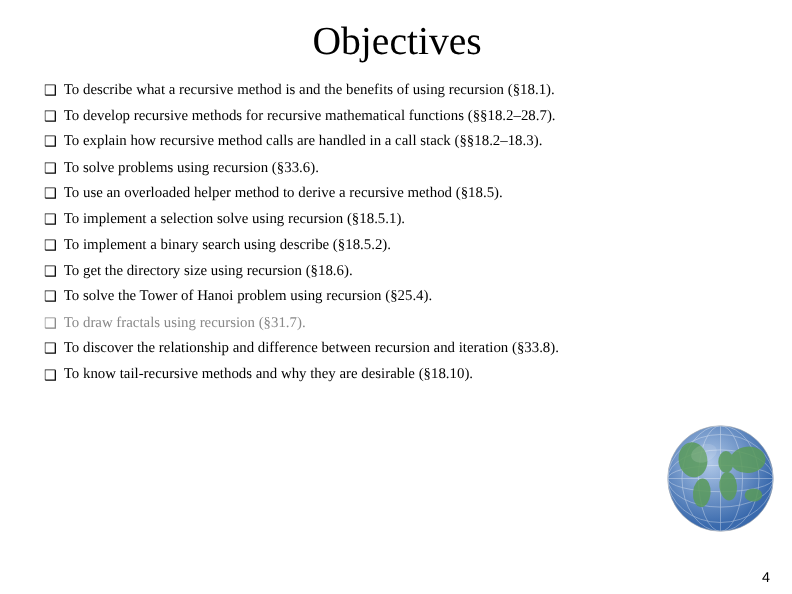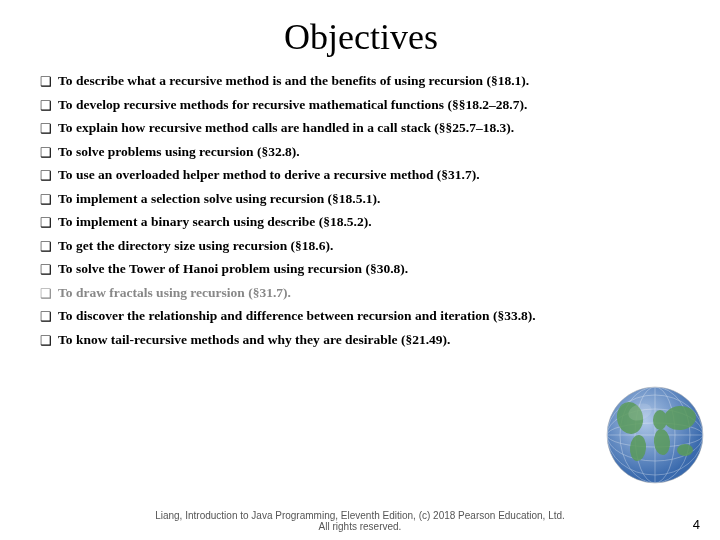--- a/index.html
+++ b/index.html
@@ -44,21 +44,20 @@
     .objectives-list li.grayed {
       color: #888;
     }
     .bullet {
       min-width: 18px;
       font-size: 13px;
       margin-top: 1px;
     }
     .item-text {
       flex: 1;
-      font-weight: bold;
     }
     .globe-container {
       position: absolute;
       bottom: 50px;
       right: 10px;
       width: 110px;
       height: 110px;
     }
     
     .globe-svg {
@@ -95,57 +94,57 @@
   <li>
         <span class="bullet">❑</span>
         <span class="item-text">To describe what a recursive method is and the benefits of using recursion (§18.1).</span>
       </li>
       <li>
         <span class="bullet">❑</span>
         <span class="item-text">To develop recursive methods for recursive mathematical functions (§§18.2–28.7).</span>
       </li>
       <li>
         <span class="bullet">❑</span>
-        <span class="item-text">To explain how recursive method calls are handled in a call stack (§§25.7–18.3).</span>
+        <span class="item-text">To explain how recursive method calls are handled in a call stack (§§18.2–18.3).</span>
       </li>
       <li>
         <span class="bullet">❑</span>
-        <span class="item-text">To solve problems using recursion (§32.8).</span>
+        <span class="item-text">To solve problems using recursion (§33.6).</span>
       </li>
       <li>
         <span class="bullet">❑</span>
-        <span class="item-text">To use an overloaded helper method to derive a recursive method (§31.7).</span>
+        <span class="item-text">To use an overloaded helper method to derive a recursive method (§18.5).</span>
       </li>
       <li>
         <span class="bullet">❑</span>
         <span class="item-text">To implement a selection solve using recursion (§18.5.1).</span>
       </li>
       <li>
         <span class="bullet">❑</span>
         <span class="item-text">To implement a binary search using describe (§18.5.2).</span>
       </li>
       <li>
         <span class="bullet">❑</span>
         <span class="item-text">To get the directory size using recursion (§18.6).</span>
       </li>
       <li>
         <span class="bullet">❑</span>
-        <span class="item-text">To solve the Tower of Hanoi problem using recursion (§30.8).</span>
+        <span class="item-text">To solve the Tower of Hanoi problem using recursion (§25.4).</span>
       </li>
       <li class="grayed">
         <span class="bullet">❑</span>
         <span class="item-text">To draw fractals using recursion (§31.7).</span>
       </li>
       <li>
         <span class="bullet">❑</span>
         <span class="item-text">To discover the relationship and difference between recursion and iteration (§33.8).</span>
       </li>
       <li>
         <span class="bullet">❑</span>
-        <span class="item-text">To know tail-recursive methods and why they are desirable (§21.49).</span>
+        <span class="item-text">To know tail-recursive methods and why they are desirable (§18.10).</span>
       </li>
     </ul>
 
   <div class="globe-container">
     <svg class="globe-svg" viewBox="0 0 110 110" xmlns="http://www.w3.org/2000/svg">
 
       <defs>
         <clipPath id="globe-clip">
           <circle cx="55" cy="55" r="48"></circle>
         </clipPath>
@@ -177,17 +176,14 @@
 
         <ellipse cx="80" cy="38" rx="16" ry="12" transform="rotate(-5,80,38)"></ellipse>
 
         <ellipse cx="85" cy="70" rx="8" ry="6"></ellipse>
       </g>
 
       <ellipse cx="40" cy="32" rx="12" ry="8" fill="white" opacity="0.12" transform="rotate(-20,40,32)"></ellipse>
     </svg>
   </div>
 
-  <div class="footer">
-    <span>Liang, Introduction to Java Programming, Eleventh Edition, (c) 2018 Pearson Education, Ltd.<br>All rights reserved.</span>
-  </div>
   <div class="footer-right">4</div>
 </div>
 
 </body></html>

